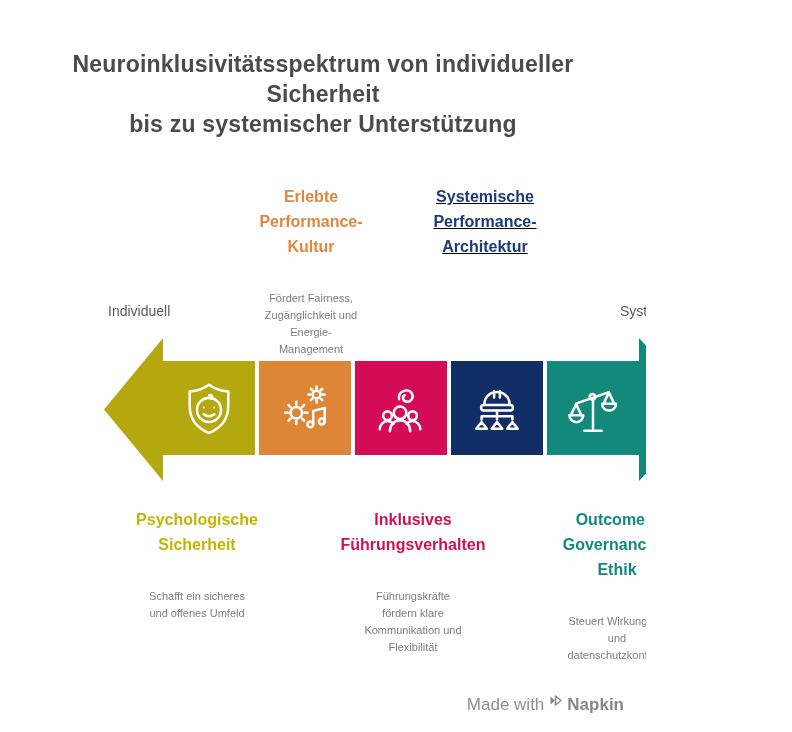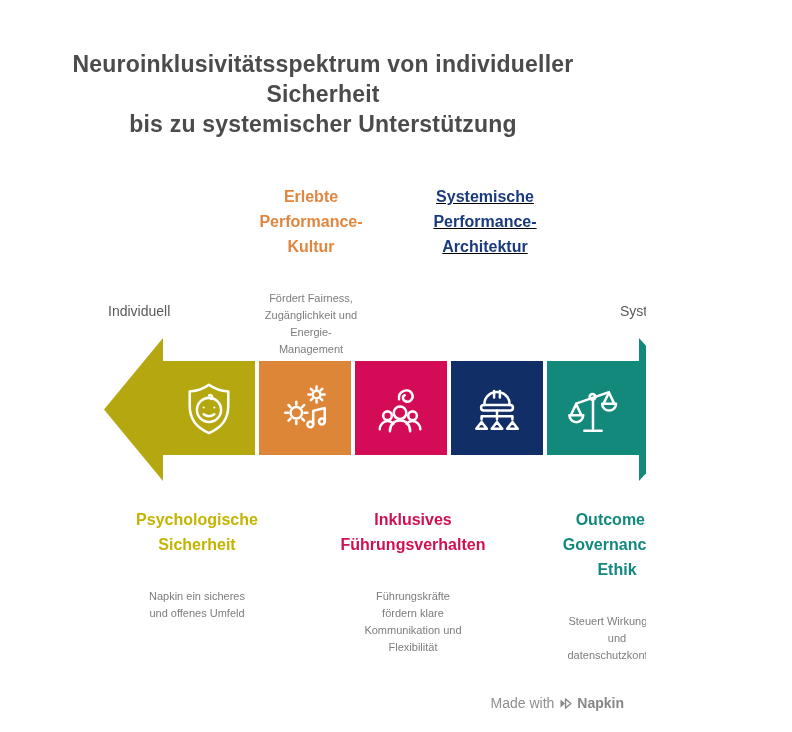--- a/index.html
+++ b/index.html
@@ -19,22 +19,22 @@
   .side-label{position:absolute;top:303px;font-size:14px;color:#5A5A5A;}
   #label-left{left:108px;}
   #label-right{left:620px;text-align:center;}
   .arrowhead{position:absolute;top:338px;height:143px;}
   #arrow-left{left:104px;width:59px;clip-path:polygon(100% 0,0 50%,100% 100%);}
   #arrow-right{left:639px;width:65px;clip-path:polygon(0 0,100% 50%,0 100%);}
   .segment{position:absolute;top:361px;width:92px;height:94px;
            display:flex;align-items:center;justify-content:center;}
   #seg-1{left:163px;} #seg-2{left:259px;} #seg-3{left:355px;} #seg-4{left:451px;} #seg-5{left:547px;}
   .icon{stroke:#ffffff;fill:none;stroke-width:2.6;stroke-linecap:round;stroke-linejoin:round;}
-  .footer{position:absolute;top:695px;right:22px;display:flex;align-items:center;gap:5px;
-          font-size:14px;color:#8F8F8F;}
+  .footer{position:absolute;top:695px;right:22px;display:flex;gap:5px;
+          font-size:17px;color:#8F8F8F;}
   .footer .brand{font-weight:bold;color:#878787;}
 </style>
 </head>
 <body>
 <div id="canvas">
 
   <div class="title">Neuroinklusivitätsspektrum von individueller Sicherheit
 bis zu systemischer Unterstützung</div>
 
   <div class="callout" id="top-callout-1">
@@ -114,21 +114,21 @@
       <path d="M44.5 12 L39 23.5 M44.5 12 L50 23.5"></path>
       <path d="M37.5 23.5 a7.2 7.2 0 0 0 14.4 0 z"></path>
     </svg>
   </div>
 
   <div class="arrowhead" id="arrow-right" style="background: rgb(18, 137, 123);"></div>
 
   <div class="callout" id="bottom-callout-1">
     <div class="h" style="color: rgb(195, 180, 0);">Psychologische
 Sicherheit</div>
-    <div class="d">Napkin ein sicheres
+    <div class="d">Schafft ein sicheres
 und offenes Umfeld</div>
   </div>
   <div class="callout" id="bottom-callout-2">
     <div class="h" style="color: rgb(209, 16, 79);">Inklusives
 Führungsverhalten</div>
     <div class="d">Führungskräfte
 fördern klare
 Kommunikation und
 Flexibilität</div>
   </div>

